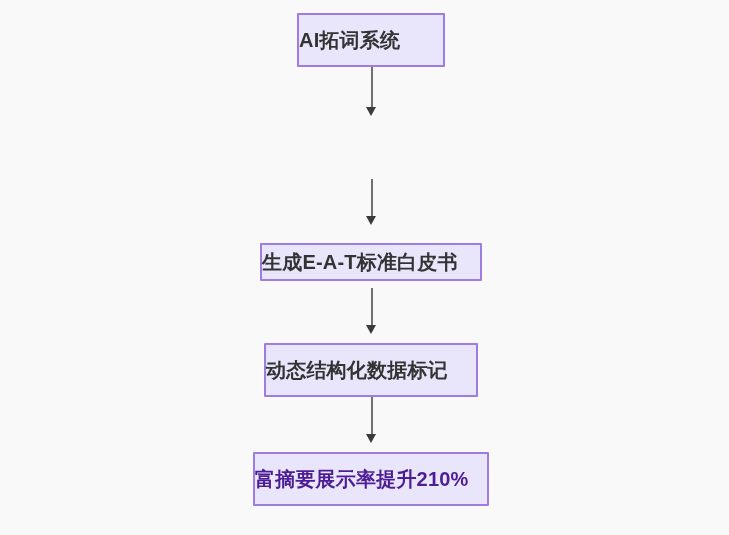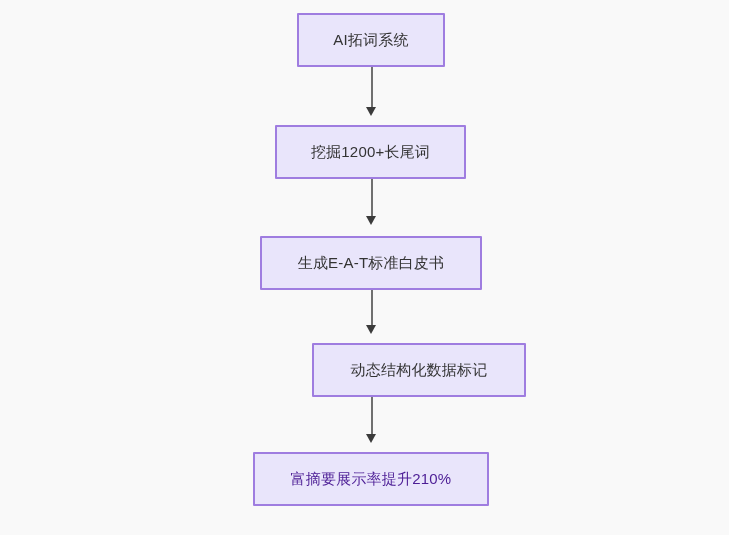--- a/index.html
+++ b/index.html
@@ -19,27 +19,28 @@
     height: 535px;
   }
   .node {
     position: absolute;
     box-sizing: border-box;
     background: #e9e5fb;
     border: 2px solid #9f7de0;
     border-radius: 1px;
     display: flex;
     align-items: center;
-    justify-content: center;
+    justify-content: flex-start;
     color: #333333;
-    font-size: 15px;
+    font-size: 20px;
     line-height: 1.2;
     letter-spacing: 0.2px;
     white-space: nowrap;
     font-family: "Liberation Sans", "DejaVu Sans", sans-serif;
+    font-weight: bold;
   }
   .node-label {
     display: block;
     text-align: center;
   }
   .edge {
     position: absolute;
     width: 0;
     height: 0;
   }
@@ -78,25 +79,22 @@
       <div class="edge-head" style="top: 37px; border-top-color: rgb(59, 59, 59);"></div>
     </div>
   <div class="edge" id="edge-3" style="left: 371px; top: 397px;">
       <div class="edge-line" style="height: 38px; background: rgb(112, 112, 112);"></div>
       <div class="edge-head" style="top: 37px; border-top-color: rgb(59, 59, 59);"></div>
     </div>
 
   <div class="node" id="node-0" style="left: 297px; top: 13px; width: 148px; height: 54px; background: rgb(233, 229, 251); border-color: rgb(159, 125, 224); color: rgb(51, 51, 51);">
     <span class="node-label">AI拓词系统</span>
   </div>
-  <div class="node" id="node-1" style="left: 275px; top: 125px; width: 191px; height: 54px; background: rgb(233, 229, 251); border-color: rgb(159, 125, 224); color: rgb(51, 51, 51);">
-    <span class="node-label">挖掘1200+长尾词</span>
-  </div>
-  <div class="node" id="node-2" style="left: 260px; top: 236px; width: 222px; height: 54px; background: rgb(233, 229, 251); border-color: rgb(159, 125, 224); color: rgb(51, 51, 51);">
+  <div class="node" id="node-2" style="left: 260px; top: 243px; width: 222px; height: 38px; background: rgb(233, 229, 251); border-color: rgb(159, 125, 224); color: rgb(51, 51, 51);">
     <span class="node-label">生成E-A-T标准白皮书</span>
   </div>
-  <div class="node" id="node-3" style="left: 264px; top: 343px; width: 214px; height: 54px; background: rgb(233, 229, 251); border-color: rgb(159, 125, 224); color: rgb(51, 51, 51); margin-left: 48px;">
+  <div class="node" id="node-3" style="left: 264px; top: 343px; width: 214px; height: 54px; background: rgb(233, 229, 251); border-color: rgb(159, 125, 224); color: rgb(51, 51, 51);">
     <span class="node-label">动态结构化数据标记</span>
   </div>
   <div class="node" id="node-4" style="left: 253px; top: 452px; width: 236px; height: 54px; background: rgb(233, 229, 251); border-color: rgb(159, 125, 224); color: #4c1d95;">
     <span class="node-label">富摘要展示率提升210%</span>
   </div>
 </div>
 
 </body></html>

